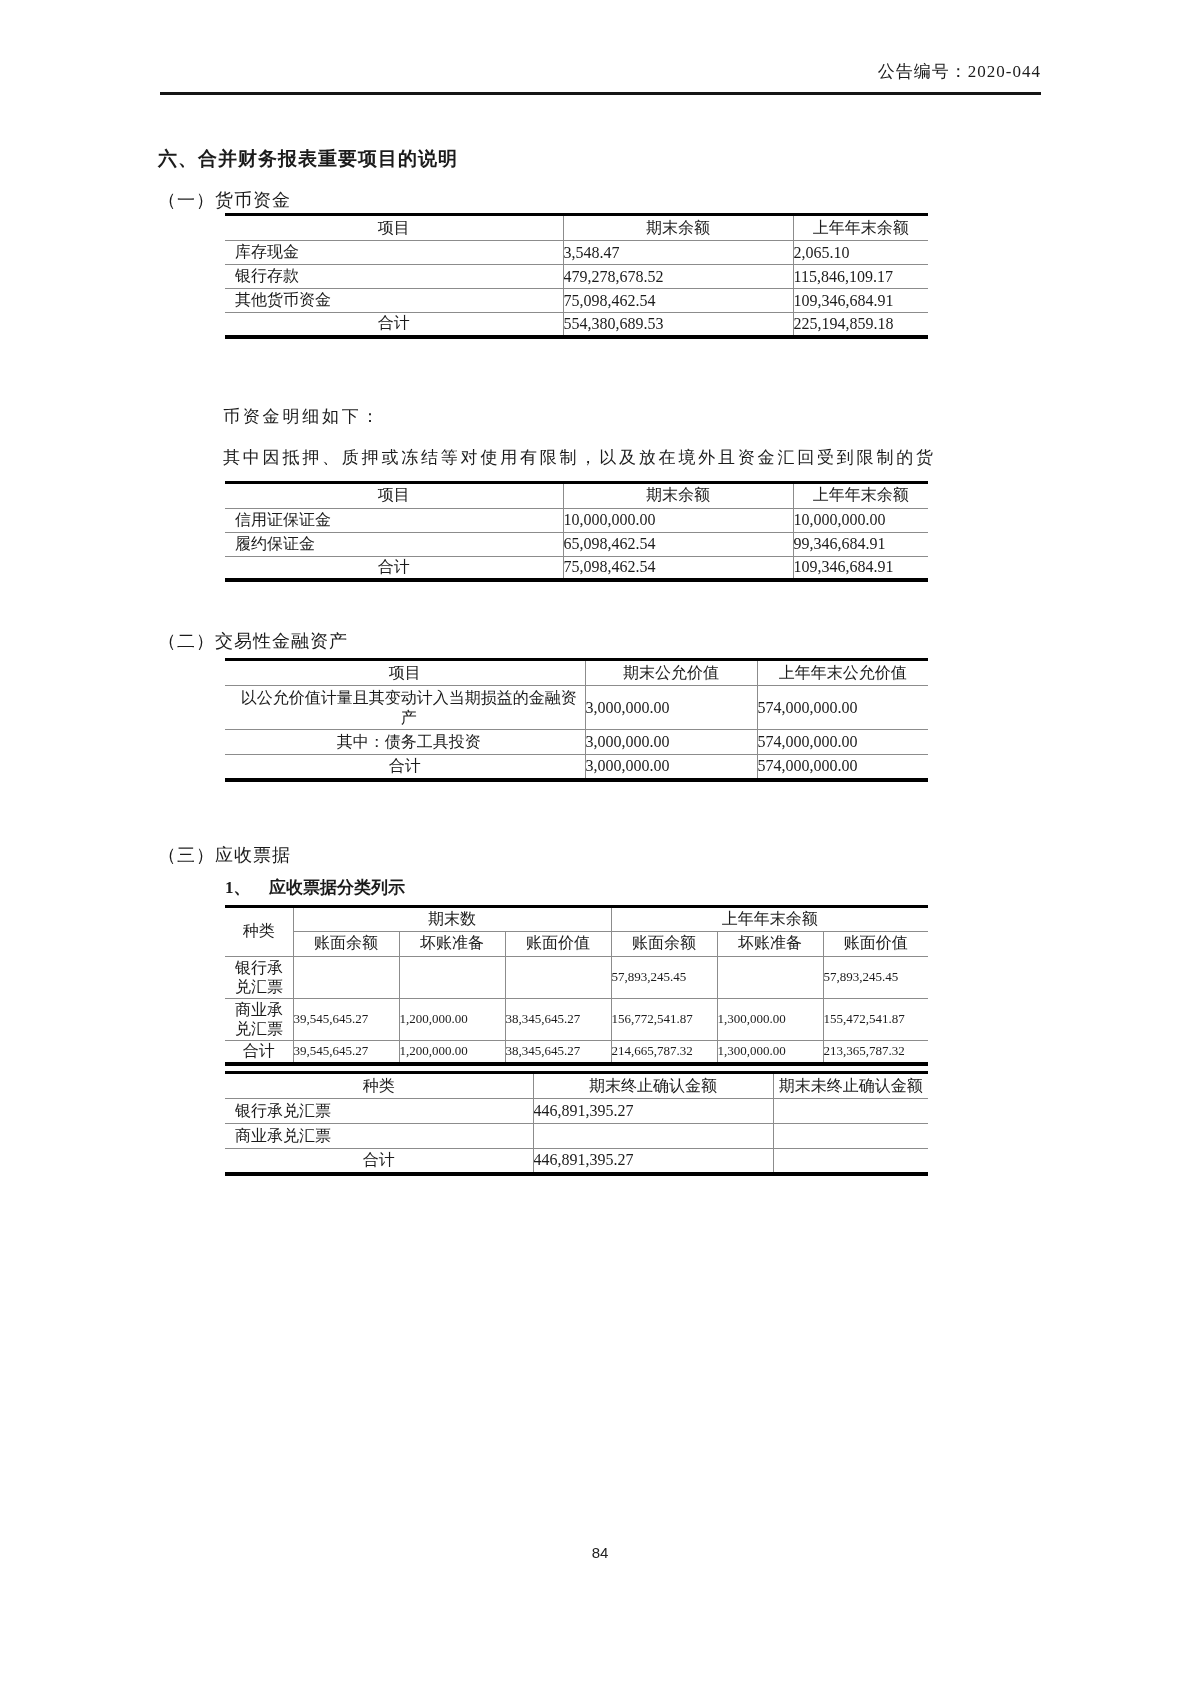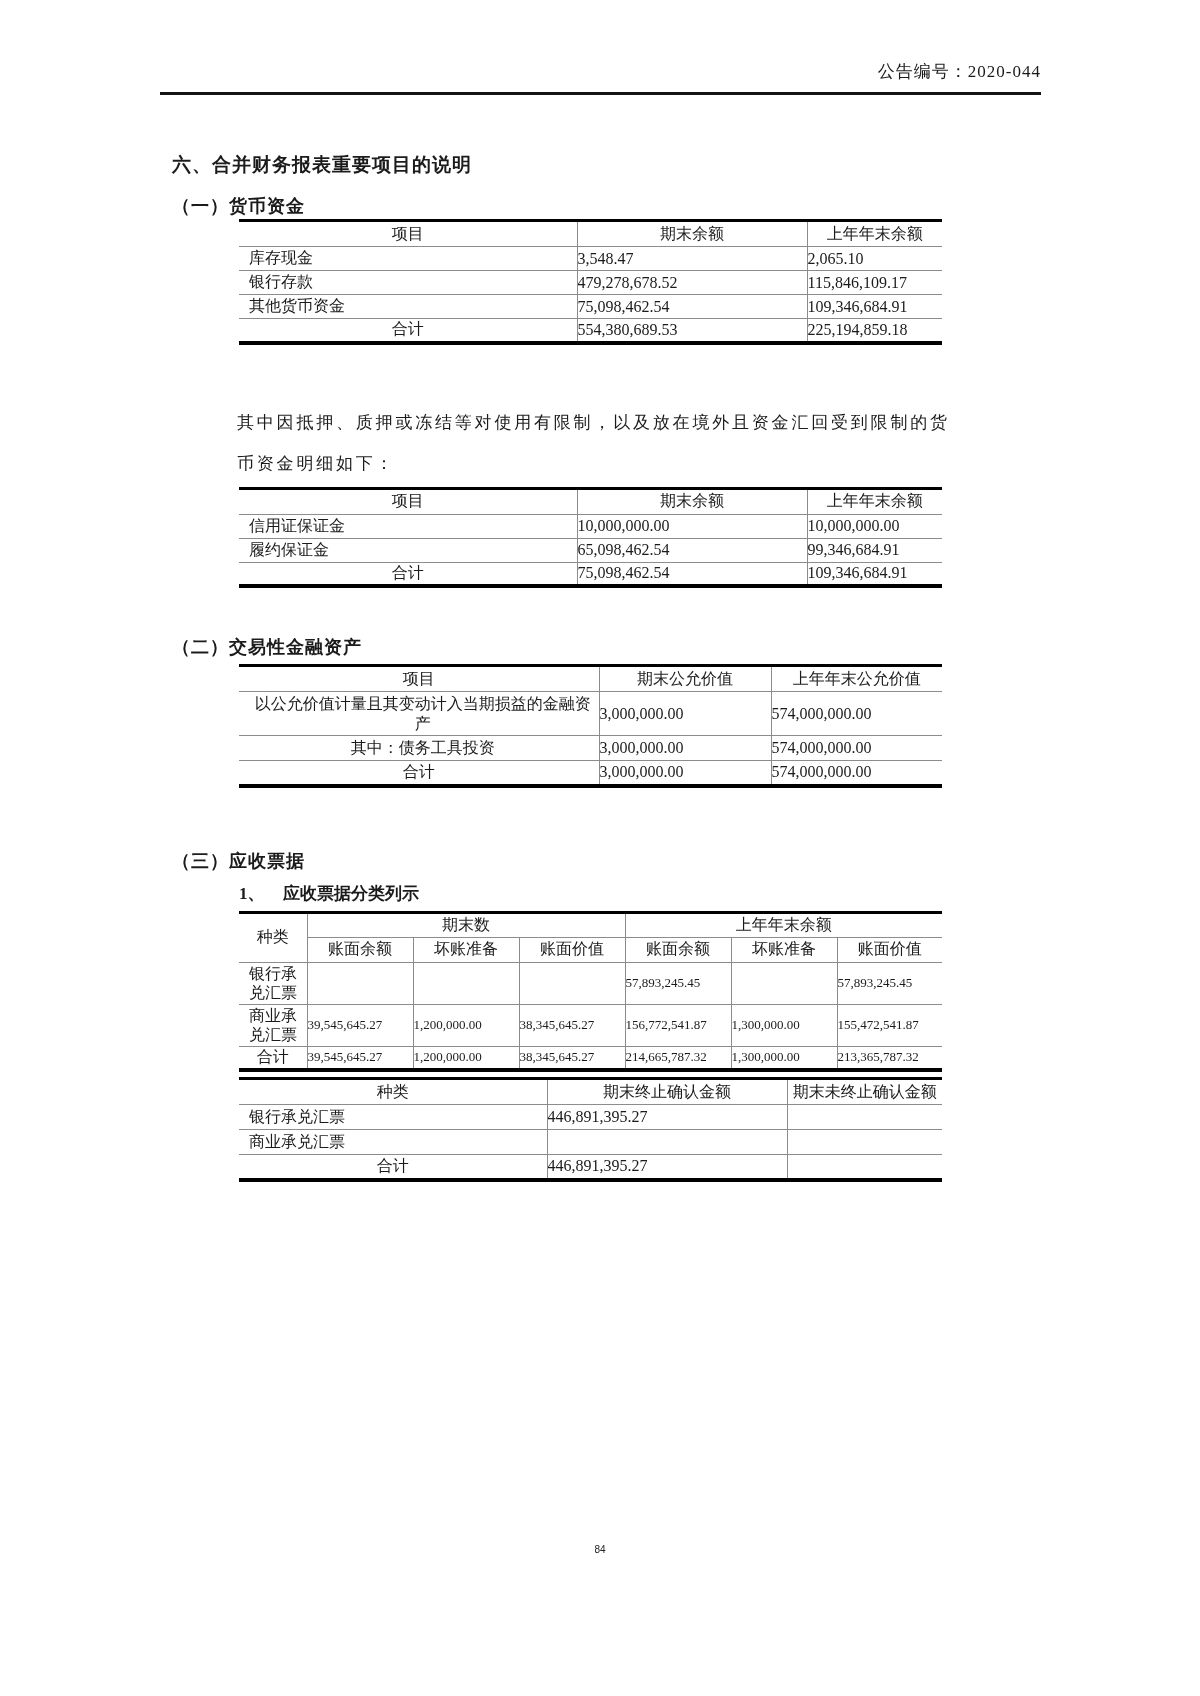--- a/index.html
+++ b/index.html
@@ -15,23 +15,23 @@
   
   .doc-header{
     position:absolute;top:60px;left:160px;width:881px;
     text-align:right;font-size:17px;letter-spacing:1px;
   }
   .header-rule{
     position:absolute;top:92px;left:160px;width:881px;height:3px;
     background:#151515;
   }
   
-  .content{position:absolute;top:146px;left:172px;width:871px;margin-top:6px;}
+  .content{position:absolute;top:146px;left:158px;width:871px;}
   .main-title{font-size:19px;font-weight:bold;letter-spacing:1px;line-height:26px;}
-  .sec-title{font-size:18px;font-weight:bold;letter-spacing:1px;line-height:26px;}
+  .sec-title{font-size:18px;font-weight:normal;letter-spacing:1px;line-height:26px;}
   .sec1-title{margin-top:15px;}
   .sec2-title{margin-top:46px;}
   .sec3-title{margin-top:60px;}
   .subhead{margin-top:8px;margin-left:67px;font-size:17px;font-weight:bold;line-height:24px;}
   .subhead .no{display:inline-block;min-width:44px;}
   .subhead2{margin-top:56px;}
   .note{margin-left:65px;font-size:17px;letter-spacing:2.8px;line-height:41px;white-space:nowrap;}
   .note-wrap{margin-top:57px;}
   
   table.tbl{
@@ -60,21 +60,21 @@
   .t4 thead tr{height:25px;}
   .t4 .row-tall{height:42px;}
   .t4 .row-total{height:24px;}
   .t4 td.num{font-size:13px;padding-right:4px;font-family:"Liberation Serif","DejaVu Serif",serif;}
   .t4 .item{padding-left:10px;padding-right:6px;line-height:19px;}
   .t5 tr{height:25px;}
   .t5 thead tr{height:26px;}
   
   .page-number{
     position:absolute;top:1544px;left:0;width:1200px;
-    text-align:center;font-size:10px;
+    text-align:center;font-size:15px;
     font-family:"Liberation Sans","DejaVu Sans",sans-serif;
     color:#222;
   }
 </style>
 </head>
 <body>
 
 <div class="page">
 
   <div class="doc-header">公告编号：2020-044</div>
@@ -117,22 +117,22 @@
         </tr>
         <tr>
           <td class="ctr">合计</td>
           <td class="num">554,380,689.53</td>
           <td class="num">225,194,859.18</td>
         </tr>
       </tbody>
     </table>
 
     <div class="note-wrap">
+      <div class="note">币资金明细如下：</div>
       <div class="note">其中因抵押、质押或冻结等对使用有限制，以及放在境外且资金汇回受到限制的货</div>
-      <div class="note">币资金明细如下：</div>
     </div>
 
     <table class="tbl t2" style="margin-top:3px">
       <colgroup>
           <col style="width:338px">
           <col style="width:230px">
           <col style="width:135px">
         </colgroup>
       <thead>
         <tr>

